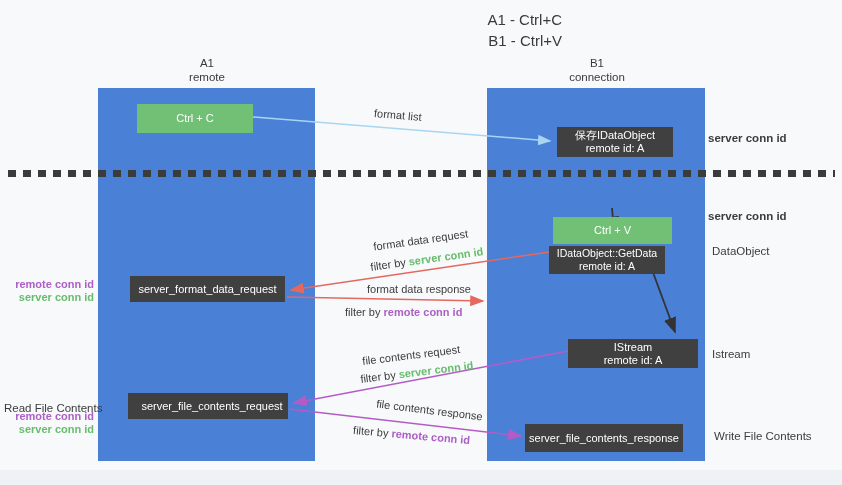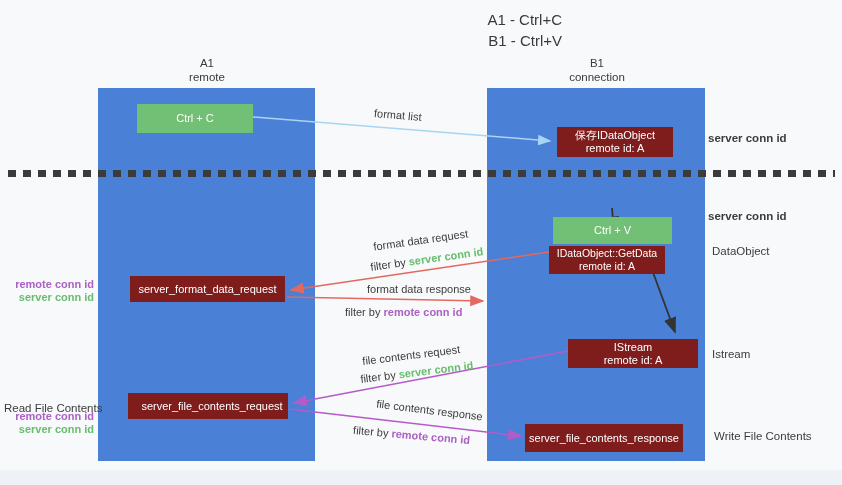--- a/index.html
+++ b/index.html
@@ -33,21 +33,21 @@
   .dotted-line {
     left:8px; top:170px; width:827px; height:7px;
     background: repeating-linear-gradient(to right, #3b3b3b 0px, #3b3b3b 8px, transparent 8px, transparent 15px);
   }
 
   .node {
     display:flex; flex-direction:column; justify-content:center; align-items:center;
     color:#fff; font-size:11px; line-height:13px; text-align:center;
   }
   .node.green  { background:#72c076; }
-  .node.orange { background:#7f1d1d; }
+  .node.orange { background:#404040; }
 
   #box-ctrl-c  { left:137px; top:104px; width:116px; height:29px; }
   #box-ctrl-v  { left:553px; top:180px; width:119px; height:27px;margin-top:37px; }
   #box-save    { left:557px; top:127px; width:116px; height:30px; }
   #box-getdata { left:549px; top:238px; width:116px; height:28px; font-size:10.5px;margin-top:8px; }
   #box-istream { left:568px; top:339px; width:130px; height:29px; }
   #box-format-req  { left:130px; top:276px; width:155px; height:26px; }
   #box-format-resp { left:487px; top:288px; width:156px; height:27px; }
   #box-file-req    { left:128px; top:393px; width:160px; height:26px;padding-left:8px; }
   #box-file-resp   { left:525px; top:424px; width:158px; height:28px; }

